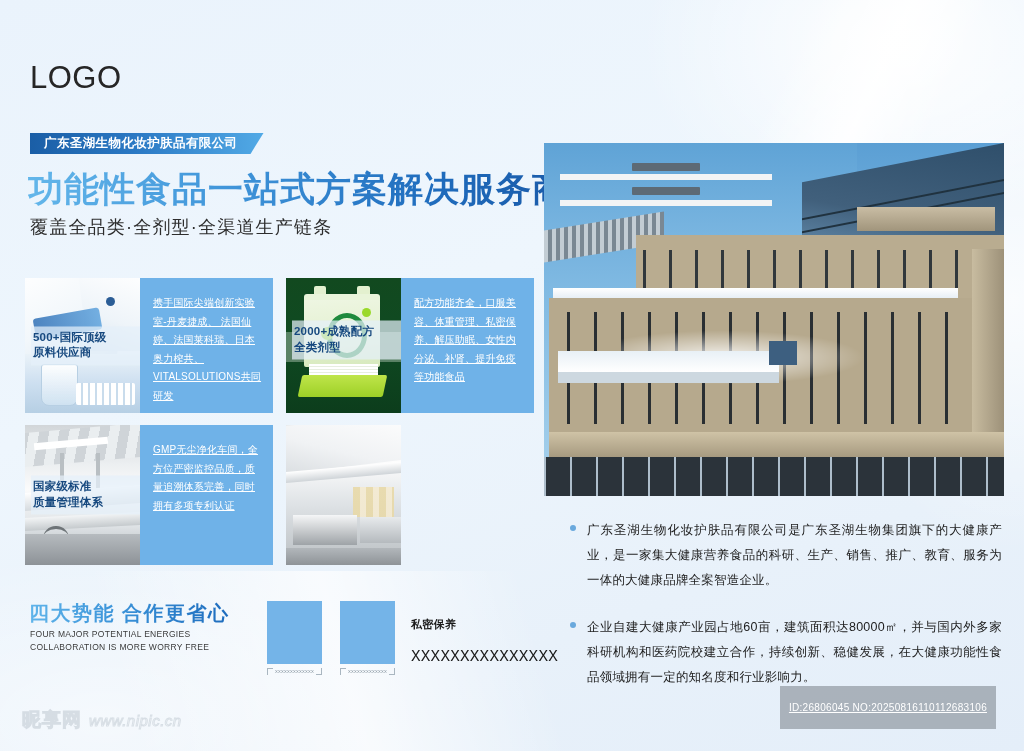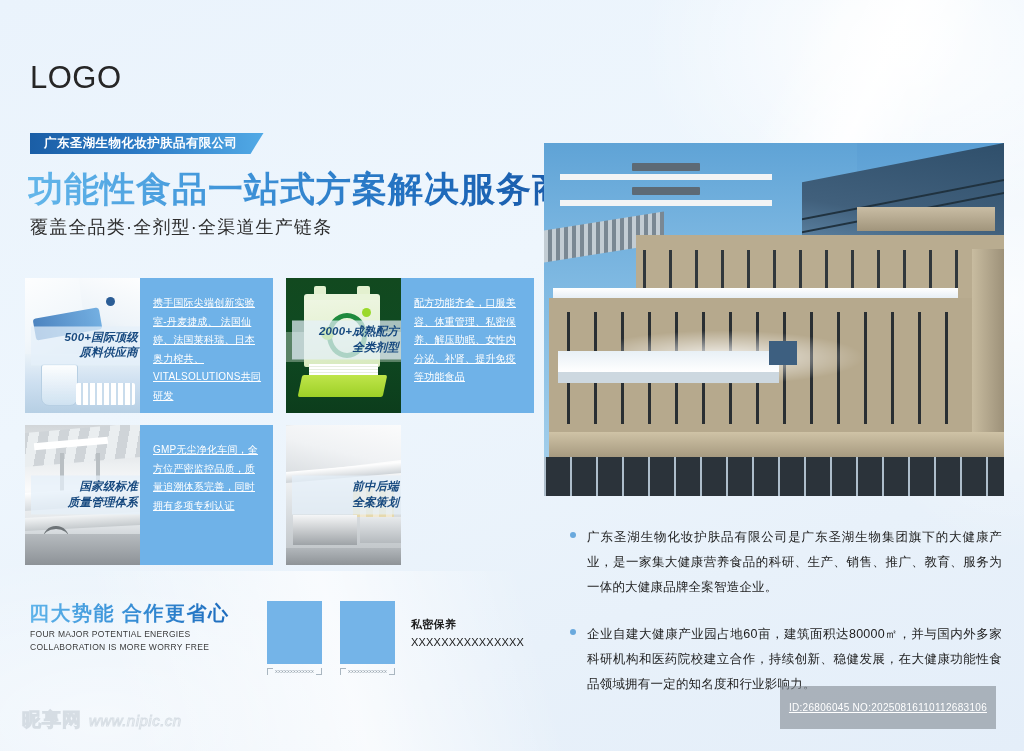--- a/index.html
+++ b/index.html
@@ -66,21 +66,21 @@
     flex:1;background:#6fb2e8;color:#fff;
     font-size:10px;line-height:1.85;
     padding:16px 11px 10px 13px;letter-spacing:.2px;
     display:flex;align-items:flex-start;text-decoration:underline;
   }
   .card-txt span{display:block;}
   .badge{
     position:absolute;left:6px;right:0;top:50%;transform:translateY(-50%);
     background:rgba(228,240,250,.72);
     color:#17497f;font-weight:bold;font-size:11.5px;line-height:1.35;
-    text-align:right;padding:4px 2px;letter-spacing:.2px;font-style:italic;
+    text-align:left;padding:4px 2px;letter-spacing:.2px;
   }
   .badge.lift{top:46%;}
 
   
   .ph-lab{
     position:absolute;inset:0;
     background:
       linear-gradient(180deg,#cfe0ee 0%,#b9d3e8 22%,#ffffff 40%,#e8f1f8 58%,#cddff0 78%,#b6cfe4 100%);
   }
   .ph-lab:before{
@@ -244,21 +244,21 @@
   .qr-cap:before,.qr-cap:after{
     content:"";position:absolute;top:1px;width:5px;height:6px;
     border:1px solid #a9b6c0;
   }
   .qr-cap:before{left:0;border-right:none;border-bottom:none;}
   .qr-cap:after{right:0;border-left:none;border-top:none;}
   .hotline{
     position:absolute;left:411px;top:617px;color:#1b1b1b;
   }
   .hotline .h1{font-size:11px;font-weight:bold;letter-spacing:.3px;}
-  .hotline .h2{font-size:11px;margin-top:4px;letter-spacing:.2px;}
+  .hotline .h2{font-size:16px;margin-top:16px;letter-spacing:.2px;font-family:Liberation Mono, monospace;}
 
   
   .photo{
     position:absolute;left:544px;top:143px;width:460px;height:353px;
     overflow:hidden;background:#8fb8d8;
   }
   .bld-sky{
     position:absolute;inset:0;
     background:linear-gradient(180deg,#5b9fd4 0%,#7fb9e2 40%,#a9d2ec 100%);
   }
@@ -336,21 +336,21 @@
     position:absolute;left:0;right:0;bottom:0;height:11%;
     background:#1c2228;
     background-image:repeating-linear-gradient(90deg,#aebecb 0 2px,#2b333a 2px 26px);
   }
   .bld-right-col{
     position:absolute;right:0;top:30%;width:7%;height:56%;
     background:linear-gradient(90deg,#c8bca0,#9d9179);
   }
 
   .bullets{position:absolute;left:570px;top:518px;width:432px;}
-  .bullet{position:relative;padding-left:17px;margin-bottom:22px;margin-top:7px;}
+  .bullet{position:relative;padding-left:17px;margin-bottom:22px;}
   .bullet .dot{
     position:absolute;left:0;top:7px;width:6px;height:6px;border-radius:50%;
     background:#6aa9dd;
   }
   .bullet p{
     margin:0;font-size:12.5px;line-height:2.0;color:#1d1d1d;
     letter-spacing:.2px;text-align:justify;
   }
 
   
@@ -466,24 +466,20 @@
       <div class="card tall">
         <div class="card-img">
           <div class="ph-shop">
             <div class="panel"></div>
             <div class="strip"></div>
             <div class="shelf"></div>
             <div class="counter"></div>
             <div class="counter2"></div>
             <div class="floor"></div>
           </div>
-          <div class="badge">
-            <div>前中后端</div>
-            <div>全案策划</div>
-          </div>
         </div>
       </div>
 
     </div>
   </div>
 
   <div class="fourhead">四大势能  合作更省心</div>
   <div class="foursub">
     <div>FOUR MAJOR POTENTIAL ENERGIES</div>
     <div>COLLABORATION IS MORE WORRY FREE</div>

